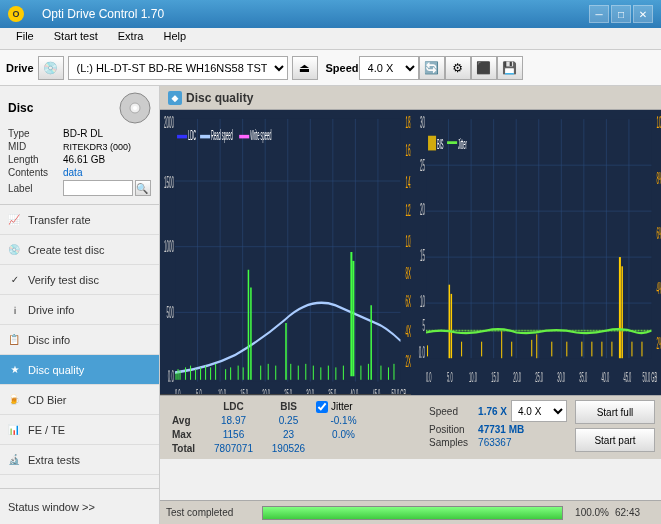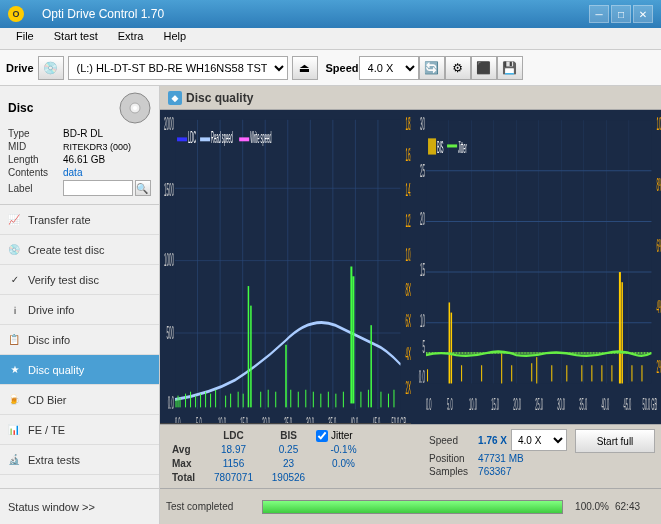--- a/index.html
+++ b/index.html
@@ -285,27 +285,28 @@
       height: 22px;
       border: 1px solid #aaa;
       background: white;
       font-size: 10px;
       padding: 0 2px;
       width: 56px;
     }
 
     
     .progress-bar-container {
-      height: 36px;
+      height: 24px;
       background: #d4d0c8;
       border-top: 1px solid #aaa;
       display: flex;
       align-items: center;
       padding: 2px 6px;
       gap: 6px;
+      margin-top: 41px;
     }
     .progress-track {
       flex: 1;
       height: 14px;
       background: #a0a0a0;
       border: 1px solid #888;
       position: relative;
       overflow: hidden;
     }
     .progress-fill {
@@ -671,30 +672,31 @@
       </div>
 
       <div style="display:flex; flex-direction:column; gap:2px; font-size:10px; min-width:110px;">
         <div style="display:flex; gap:4px; align-items:center;">
           <span style="color:#333; min-width:45px;">Speed</span>
           <span style="color:#0055aa; font-weight:bold;">1.76 X</span>
           <select class="speed-select-sm"><option>4.0 X</option></select>
         </div>
         <div style="display:flex; gap:4px; align-items:center;">
           <span style="color:#333; min-width:45px;">Position</span>
-          <span style="color:#0055aa;">47731 MB</span>
+          <span style="color:#0055aa;font-weight:bold;">47731 MB</span>
         </div>
         <div style="display:flex; gap:4px; align-items:center;">
           <span style="color:#333; min-width:45px;">Samples</span>
           <span style="color:#0055aa;">763367</span>
         </div>
       </div>
 
       <div class="action-buttons">
         <button class="action-btn">Start full</button>
+        <button class="action-btn">Start part</button>
       </div>
     </div>
 
     <div class="progress-bar-container">
       <span style="font-size:10px;color:#333;min-width:90px;">Test completed</span>
       <div class="progress-track">
         <div class="progress-fill" style="width:100%;"></div>
       </div>
       <span class="progress-text">100.0%</span>
       <span class="time-text">62:43</span>

